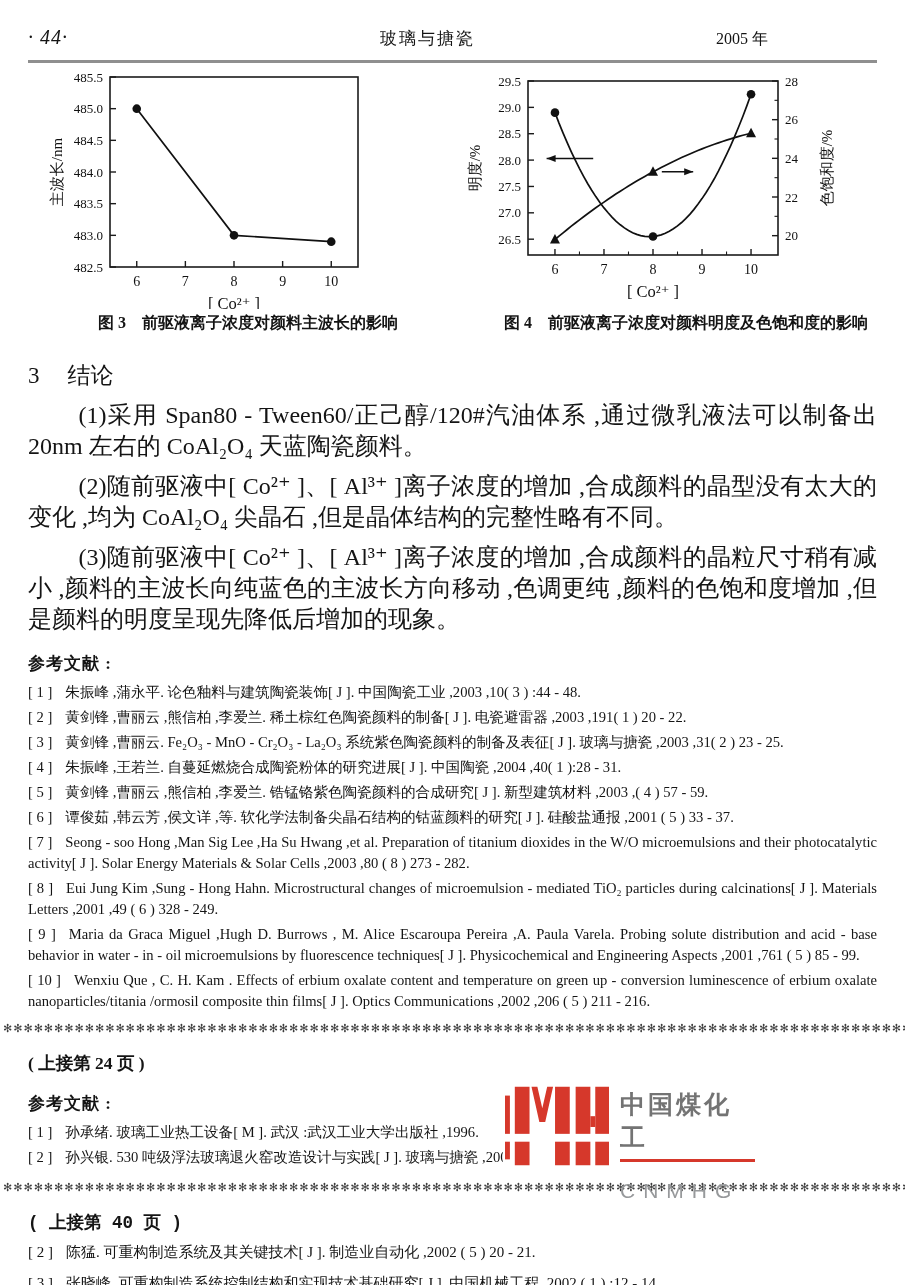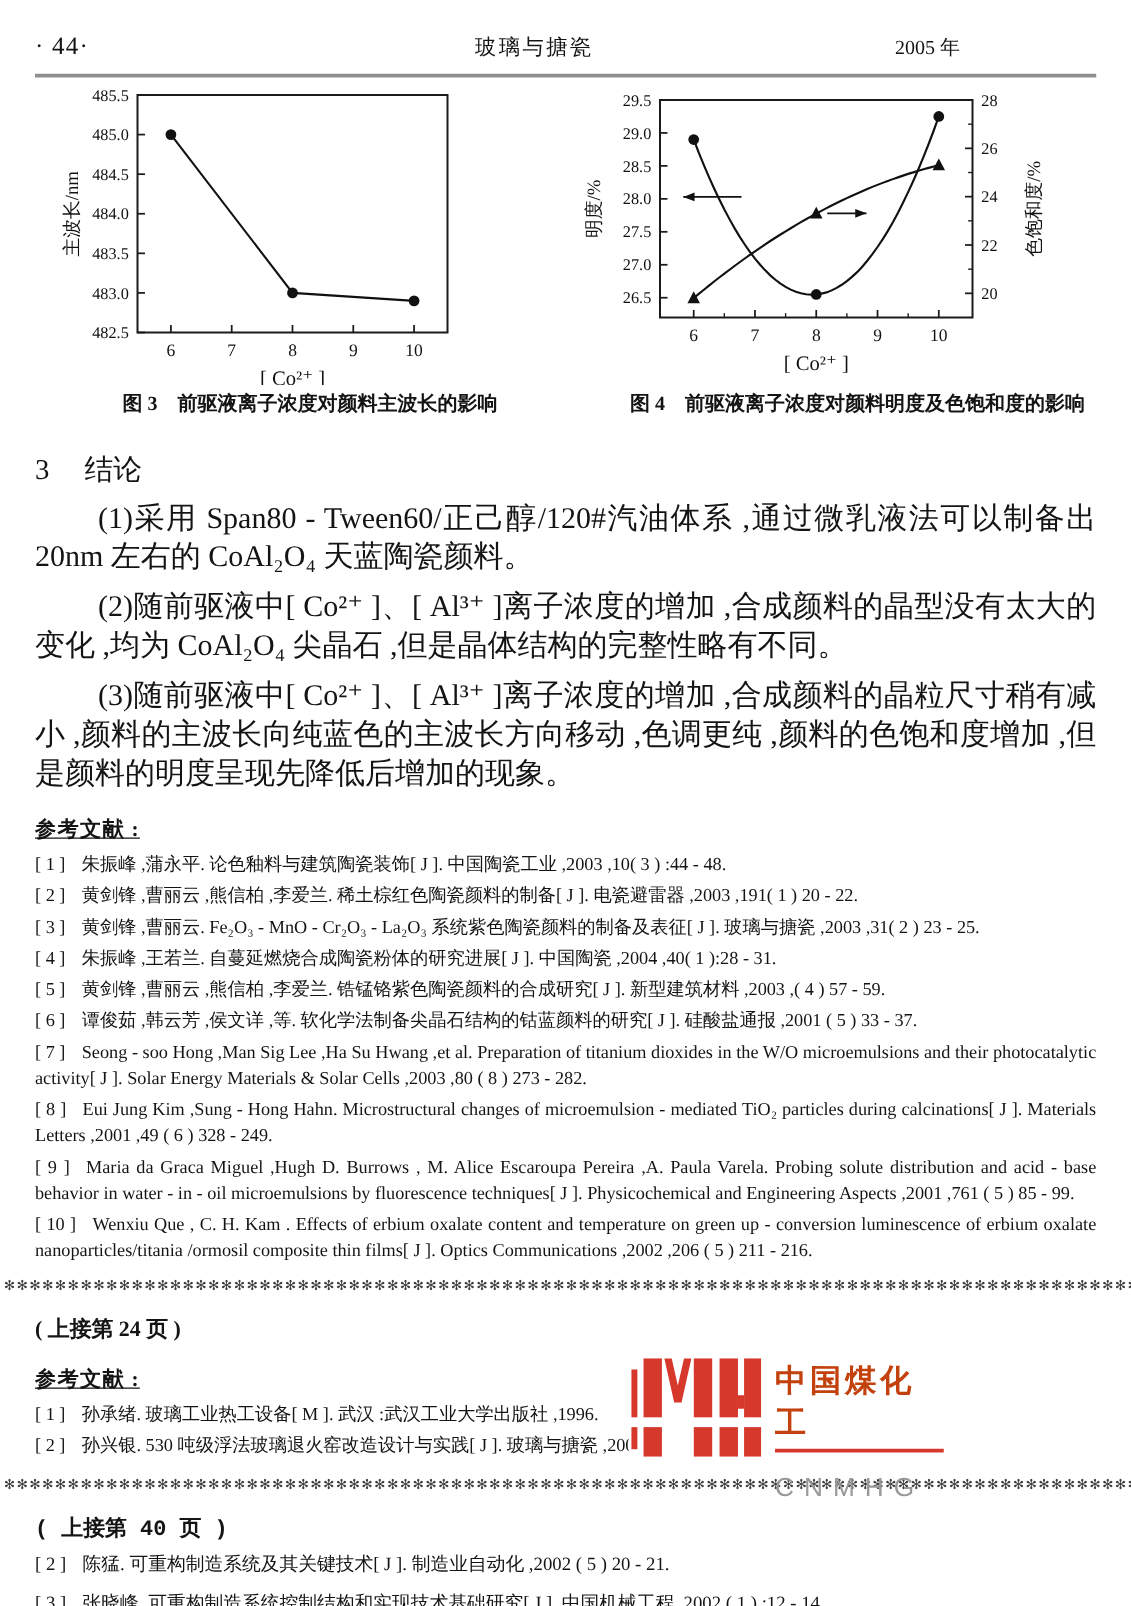--- a/index.html
+++ b/index.html
@@ -2,53 +2,53 @@
 <html><head>
 <meta charset="utf-8">
 <style>
   html,body{margin:0;padding:0;background:#e8e8e8;}
   .page{
     position:relative;width:905px;height:1285px;margin:0 auto;background:#ffffff;
     font-family:"Liberation Serif","DejaVu Serif",serif;color:#141414;overflow:hidden;
   }
   
   .header{display:flex;align-items:baseline;padding:26px 28px 0 28px;}
-  .header .pageno{width:220px;font-size:20px;letter-spacing:1px;}
+  .header .pageno{width:220px;font-size:20px;letter-spacing:1px;font-style:italic;}
   .header .journal{flex:1;text-align:center;font-size:17px;letter-spacing:2px;font-weight:400;}
   .header .year{width:270px;text-align:center;font-size:16px;}
   .rule{margin:10px 28px 0 28px;border-top:3px solid #8f8f8f;}
   
   .figures{display:flex;margin:6px 8px 0 36px;}
   .fig{display:flex;flex-direction:column;}
   .fig .chart{display:block;}
   .fig .caption{text-align:center;font-size:16px;font-weight:700;margin-top:0;}
   .fig .caption span + span{margin-left:16px;}
   svg text{font-family:"Liberation Serif","DejaVu Serif",serif;}
   
   .section-heading{margin:26px 28px 0 28px;font-size:23px;font-weight:400;}
   .section-heading .num{margin-right:28px;}
   .para{margin:9px 28px 0 28px;font-size:24px;line-height:31px;text-indent:2.1em;text-align:justify;}
   
-  .ref-heading{margin:17px 28px 0 28px;font-size:17px;font-weight:700;letter-spacing:1px;text-decoration:underline;}
+  .ref-heading{margin:17px 28px 0 28px;font-size:17px;font-weight:700;letter-spacing:1px;}
   .ref-list{margin:7px 28px 0 28px;}
   .ref-item{font-size:14.6px;line-height:21px;margin-bottom:4px;text-align:justify;}
   .ref-item .ref-num{margin-right:13px;white-space:nowrap;}
   
   .separator{margin-top:9px;height:15px;line-height:15px;padding:0 3px;font-size:11px;
     color:#3d3d3d;white-space:nowrap;overflow:hidden;font-family:"DejaVu Sans",sans-serif;letter-spacing:1px;}
   .separator.second{margin-top:12px;}
   .continued-note{margin:15px 28px 0 28px;font-size:17.5px;font-weight:700;}
   .continued-note.p40{font-family:Liberation Mono, monospace;}
   .ref-list.p40 .ref-item{font-size:15px;line-height:22px;margin-bottom:9px;}
   
   .logo{position:absolute;left:503px;top:1084px;width:250px;height:86px;background:#ffffff;
     z-index:5;display:flex;align-items:flex-start;padding:2px 6px 0 2px;}
   .logo-mark{flex:0 0 auto;}
   .logo-text{margin-left:11px;font-family:"Liberation Sans","DejaVu Sans",sans-serif;}
-  .logo-name{font-size:25px;font-weight:700;color:#c2410c;letter-spacing:3px;
+  .logo-name{font-size:25px;font-weight:700;color:#737373;letter-spacing:3px;
     border-bottom:3px solid #d6382b;padding:2px 14px 5px 0;display:inline-block;}
   .logo-abbr{font-size:21px;color:#97999b;letter-spacing:8px;margin-top:17px;}
 </style>
 </head>
 <body>
 
 <div class="page">
 
   <div class="header">
     <div class="pageno">· 44·</div>

